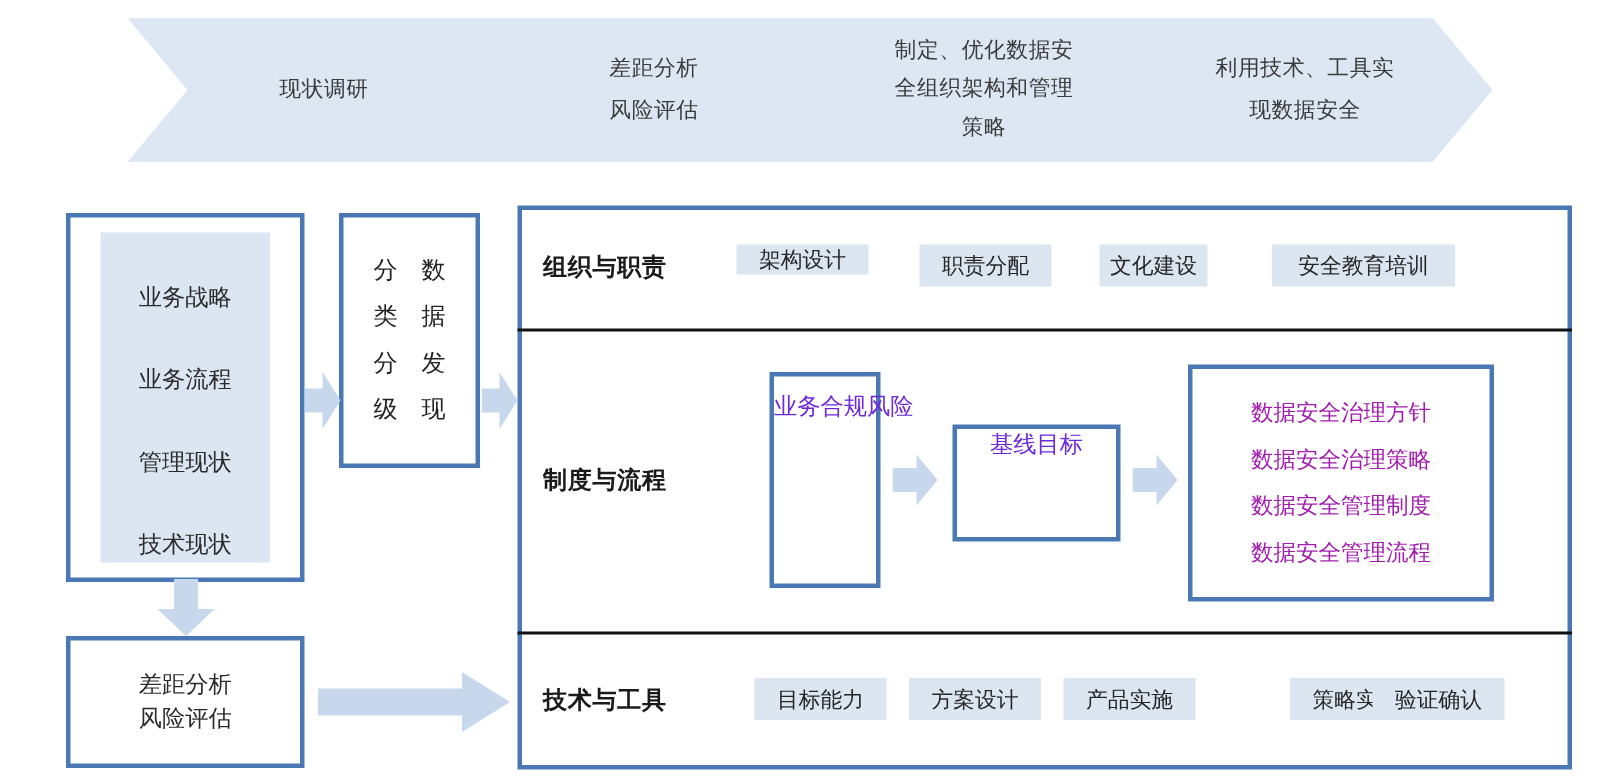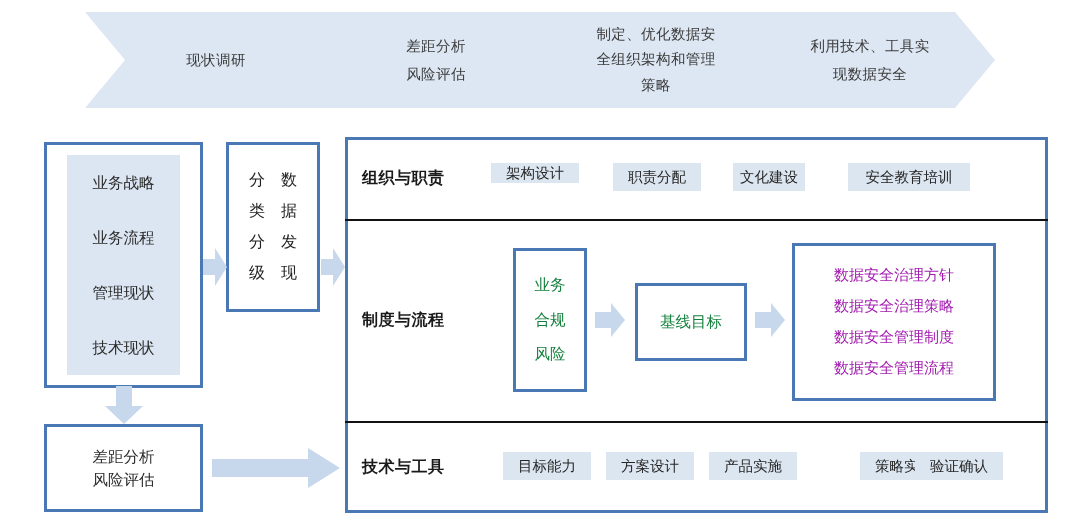--- a/index.html
+++ b/index.html
@@ -71,23 +71,23 @@
     font-size:14.5px;
     display:flex;align-items:center;justify-content:center;
     white-space:nowrap;
     box-sizing:border-box;
   }
   .plainbox{
     position:absolute;
     border:3px solid #4a78b5;
     box-sizing:border-box;
     background:#fff;
-    display:flex;flex-direction:column;
-    align-items:center;justify-content:space-evenly;
-    font-size:15.5px;color:#15803d;
+    display:flex;flex-direction:row;
+    align-items:flex-start;justify-content:space-evenly;
+    font-size:15.5px;color:#6d28d9;
     white-space:nowrap;
   }
   .plainbox.center{justify-content:center;}
   .listbox{
     position:absolute;
     border:3px solid #4a78b5;
     box-sizing:border-box;
     background:#fff;
     display:flex;flex-direction:column;
     align-items:center;justify-content:space-evenly;
@@ -125,21 +125,21 @@
   </div>
 
   <div class="chev" style="left:745px;top:12px;width:250px;height:96px;
               clip-path:polygon(0 0, 210px 0, 250px 48px, 210px 96px, 0 96px, 40px 48px);">
     <span>利用技术、工具实</span>
     <span>现数据安全</span>
   </div>
 
   <div class="bluebox" style="left:44px;top:142px;width:159px;height:246px;"></div>
   <div class="innerfill" style="left:67px;top:155px;width:113px;height:220px;"></div>
-  <div class="vstack" style="left:67px;top:155px;width:113px;height:220px;">
+  <div class="vstack" style="left:67px;top:171px;width:113px;height:220px;">
     <div class="vcell">业务战略</div>
     <div class="vcell">业务流程</div>
     <div class="vcell">管理现状</div>
     <div class="vcell">技术现状</div>
   </div>
 
   <div class="arrow-r" style="left:105px;top:386px;width:38px;height:38px;">
     <svg width="38" height="38" viewBox="0 0 38 38">
       <polygon points="11,0 27,0 27,20 38,20 19,38 0,20 11,20" fill="#c7d7ec"></polygon>
     </svg>

